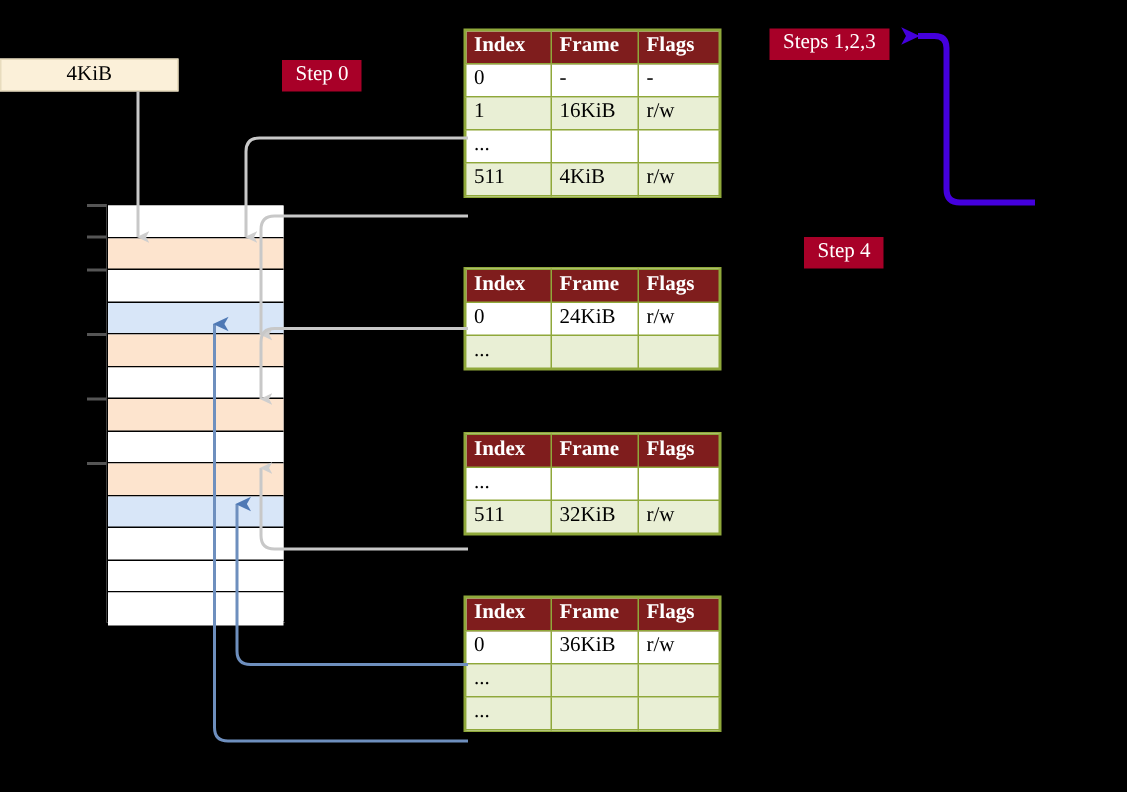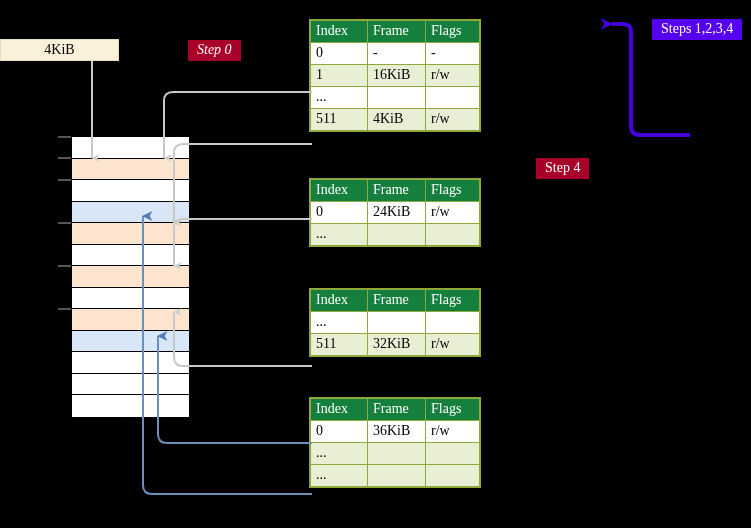--- a/index.html
+++ b/index.html
@@ -16,21 +16,21 @@
     font-family:"Liberation Serif", serif;
     font-size:14px;
     color:#ffffff;
     padding:2px 9px 3px 9px;
     white-space:nowrap;
     line-height:16px;
   }
   .badge-red{background:#A80028;}
   .badge-blue{background:#5500EE;}
 
-  #badge-step0{left:188px;top:40px;font-style:italic;}
+  #badge-step0{left:188px;top:40px;}
   #badge-step4{left:518px;top:158px;margin-left:18px;}
   #badge-steps123{left:513px;top:19px;}
   #badge-steps1234{left:652px;top:19px;}
 
   
   #kib-box{
     position:absolute;left:0px;top:39px;width:119px;height:22px;
     background:#FBF0D9;border:1px solid #E8DCBE;
     display:flex;align-items:center;justify-content:center;
     font-size:14px;color:#000;box-sizing:border-box;
@@ -66,21 +66,21 @@
   .ptable td,.ptable th{
     border:1px solid #8FA83A;
     padding:2px 5px 3px 5px;
     height:19px;
     text-align:left;
     font-weight:normal;
     vertical-align:middle;
     box-sizing:border-box;
   }
   .ptable th{
-    background:#15803d;color:#ffffff;font-weight:normal;
+    background:#7f1d1d;color:#ffffff;font-weight:bold;
     font-family:"Liberation Serif", serif;
   }
   .ptable tr.alt td{background:#E9EFD5;}
   .ptable tr.plain td{background:#ffffff;}
   .ptable td.hl{background:#FAFAAA;}
   .col-index{width:57px;}
   .col-frame{width:58px;}
   .col-flags{width:54px;}
 
   #table0{left:310px;top:20px;}
@@ -93,21 +93,21 @@
 </style>
 </head>
 <body>
 
 <div class="stage">
 
   <div id="kib-box">4KiB</div>
 
   <div class="badge badge-red" id="badge-step0">Step 0</div>
   <div class="badge badge-red" id="badge-step4">Step 4</div>
-  <div class="badge badge-blue" id="badge-steps1234">Steps 1,2,3,4</div>
+  <div class="badge badge-red" id="badge-steps123">Steps 1,2,3</div>
 
   <div id="memgrid">
       <div class="memrow"></div>
       <div class="memrow peach"></div>
       <div class="memrow"></div>
       <div class="memrow blue"></div>
       <div class="memrow peach"></div>
       <div class="memrow"></div>
       <div class="memrow peach"></div>
       <div class="memrow"></div>

